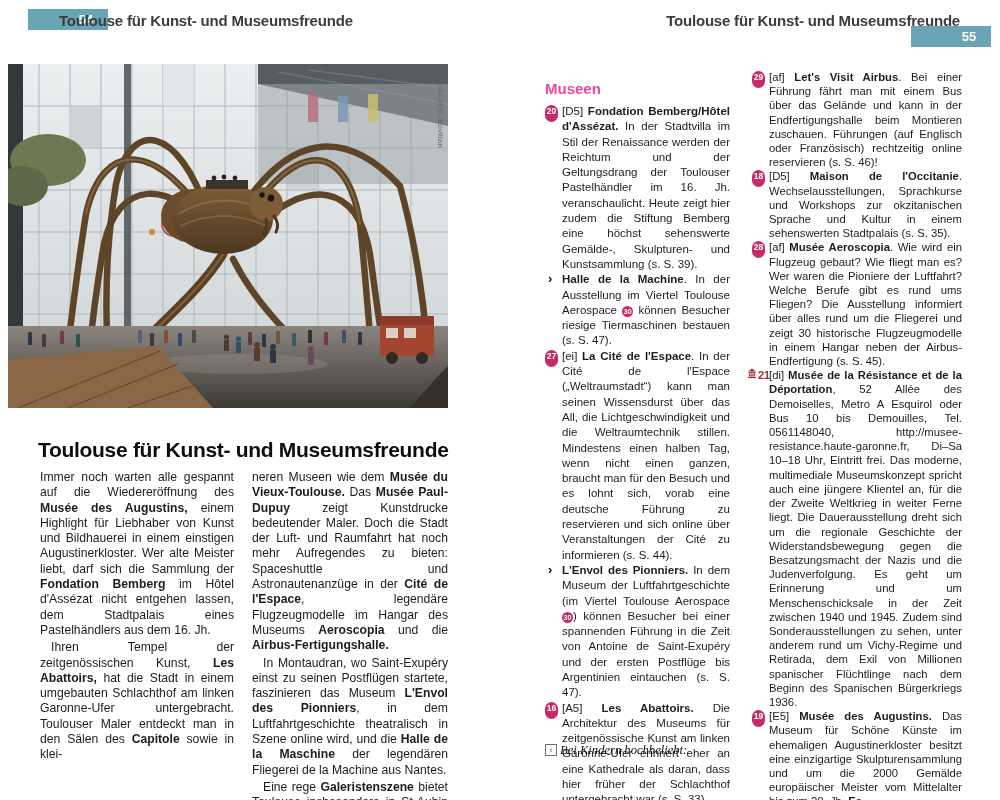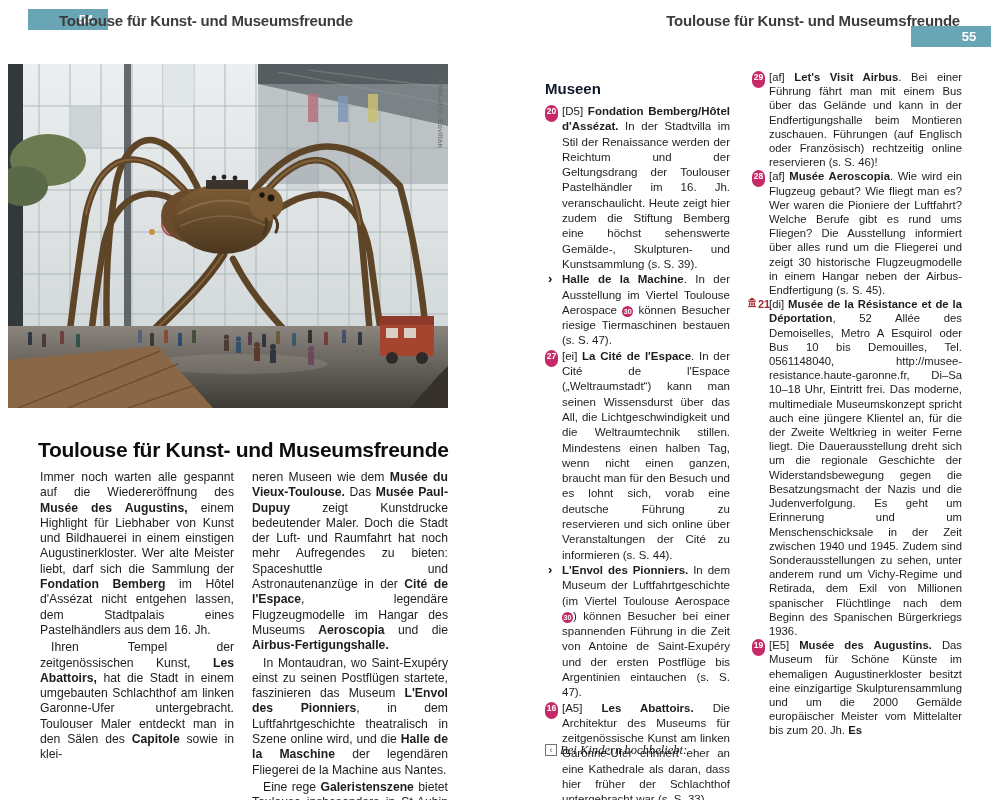--- a/index.html
+++ b/index.html
@@ -44,21 +44,21 @@
   }
   .caption-left{left:38px;top:752px;width:215px;}
   .caption-right{left:545px;top:710px;width:200px;}
   .caption-icon{
     display:inline-block;width:10px;height:10px;border:1px solid #707070;
     font-style:normal;font-family:"Liberation Sans",sans-serif;font-size:9px;
     line-height:10px;text-align:center;color:#555;vertical-align:1px;margin-right:3px;
   }
   
   .museen-heading{
-    position:absolute;left:545px;top:68px;font-size:15px;font-weight:700;color:#0f172a;
+    position:absolute;left:545px;top:68px;font-size:15px;font-weight:700;color:#ec4899;
   }
   .colR{position:absolute;text-align:justify;hyphens:auto;-webkit-hyphens:auto;word-break:break-word;}
   .colR1{left:545px;top:104px;width:185px;font-size:11.5px;line-height:15.3px;}
   .colR2{left:752px;top:70px;width:210px;font-size:11.3px;line-height:14.2px;}
   .entry{position:relative;padding-left:17px;margin:0;}
   .badge{position:absolute;left:0;top:1px;}
   .badge-circle{
     width:13px;height:17px;border-radius:7px;background:#c62a69;color:#fff;
     font-size:8.5px;line-height:13px;font-weight:700;text-align:center;
   }
@@ -307,20 +307,21 @@
   <div class="colR colR1">
     <div class="entry"><span class="badge badge-circle">20</span><span>[D5] </span><span class="b">Fondation Bemberg/Hôtel d'Assézat.</span><span> In der Stadtvilla im Stil der Renaissance werden der Reichtum und der Geltungsdrang der Toulouser Pastelhändler im 16. Jh. veranschaulicht. Heute zeigt hier zudem die Stiftung Bemberg eine höchst sehenswerte Gemälde-, Skulpturen- und Kunstsammlung (s. S. 39).</span></div>
     <div class="entry"><span class="badge badge-chevron">›</span><span class="b">Halle de la Machine</span><span>. In der Ausstellung im Viertel Toulouse Aerospace </span><span class="inline-badge">30</span><span> können Besucher riesige Tiermaschinen bestauen (s. S. 47).</span></div>
     <div class="entry"><span class="badge badge-circle">27</span><span>[ei] </span><span class="b">La Cité de l'Espace</span><span>. In der Cité de l'Espace („Weltraumstadt“) kann man seinen Wissensdurst über das All, die Lichtgeschwindigkeit und die Weltraumtechnik stillen. Mindestens einen halben Tag, wenn nicht einen ganzen, braucht man für den Besuch und es lohnt sich, vorab eine deutsche Führung zu reservieren und sich online über Veranstaltungen der Cité zu informieren (s. S. 44).</span></div>
     <div class="entry"><span class="badge badge-chevron">›</span><span class="b">L'Envol des Pionniers.</span><span> In dem Museum der Luftfahrtgeschichte (im Viertel Toulouse Aerospace </span><span class="inline-badge">30</span><span>) können Besucher bei einer spannenden Führung in die Zeit von Antoine de Saint-Exupéry und der ersten Postflüge bis Argentinien eintauchen (s. S. 47).</span></div>
     <div class="entry"><span class="badge badge-circle">16</span><span>[A5] </span><span class="b">Les Abattoirs.</span><span> Die Architektur des Museums für zeitgenössische Kunst am linken Garonne-Ufer erinnert eher an eine Kathedrale als daran, dass hier früher der Schlachthof untergebracht war (s. S. 33).</span></div>
   </div>
 
   <div class="colR colR2">
     <div class="entry"><span class="badge badge-circle">29</span><span>[af] </span><span class="b">Let's Visit Airbus</span><span>. Bei einer Führung fährt man mit einem Bus über das Gelände und kann in der Endfertigungshalle beim Montieren zuschauen. Führungen (auf Englisch oder Französisch) rechtzeitig online reservieren (s. S. 46)!</span></div>
+    <div class="entry"><span class="badge badge-circle">18</span><span>[D5] </span><span class="b">Maison de l'Occitanie</span><span>. Wechselausstellungen, Sprachkurse und Workshops zur okzitanischen Sprache und Kultur in einem sehenswerten Stadtpalais (s. S. 35).</span></div>
     <div class="entry"><span class="badge badge-circle">28</span><span>[af] </span><span class="b">Musée Aeroscopia</span><span>. Wie wird ein Flugzeug gebaut? Wie fliegt man es? Wer waren die Pioniere der Luftfahrt? Welche Berufe gibt es rund ums Fliegen? Die Ausstellung informiert über alles rund um die Fliegerei und zeigt 30 historische Flugzeugmodelle in einem Hangar neben der Airbus-Endfertigung (s. S. 45).</span></div>
     <div class="entry"><span class="badge badge-red-monument">
           <svg viewBox="0 0 10 11" width="10" height="11">
             <g fill="#a3292e">
               <path d="M1 3.6 L5 0.6 L9 3.6 Z"></path>
               <rect x="1.4" y="4.1" width="7.2" height="1"></rect>
               <rect x="1.9" y="5.5" width="1.5" height="3.1"></rect>
               <rect x="4.2" y="5.5" width="1.5" height="3.1"></rect>
               <rect x="6.5" y="5.5" width="1.5" height="3.1"></rect>
               <rect x="1.1" y="9" width="7.8" height="1.1"></rect>

